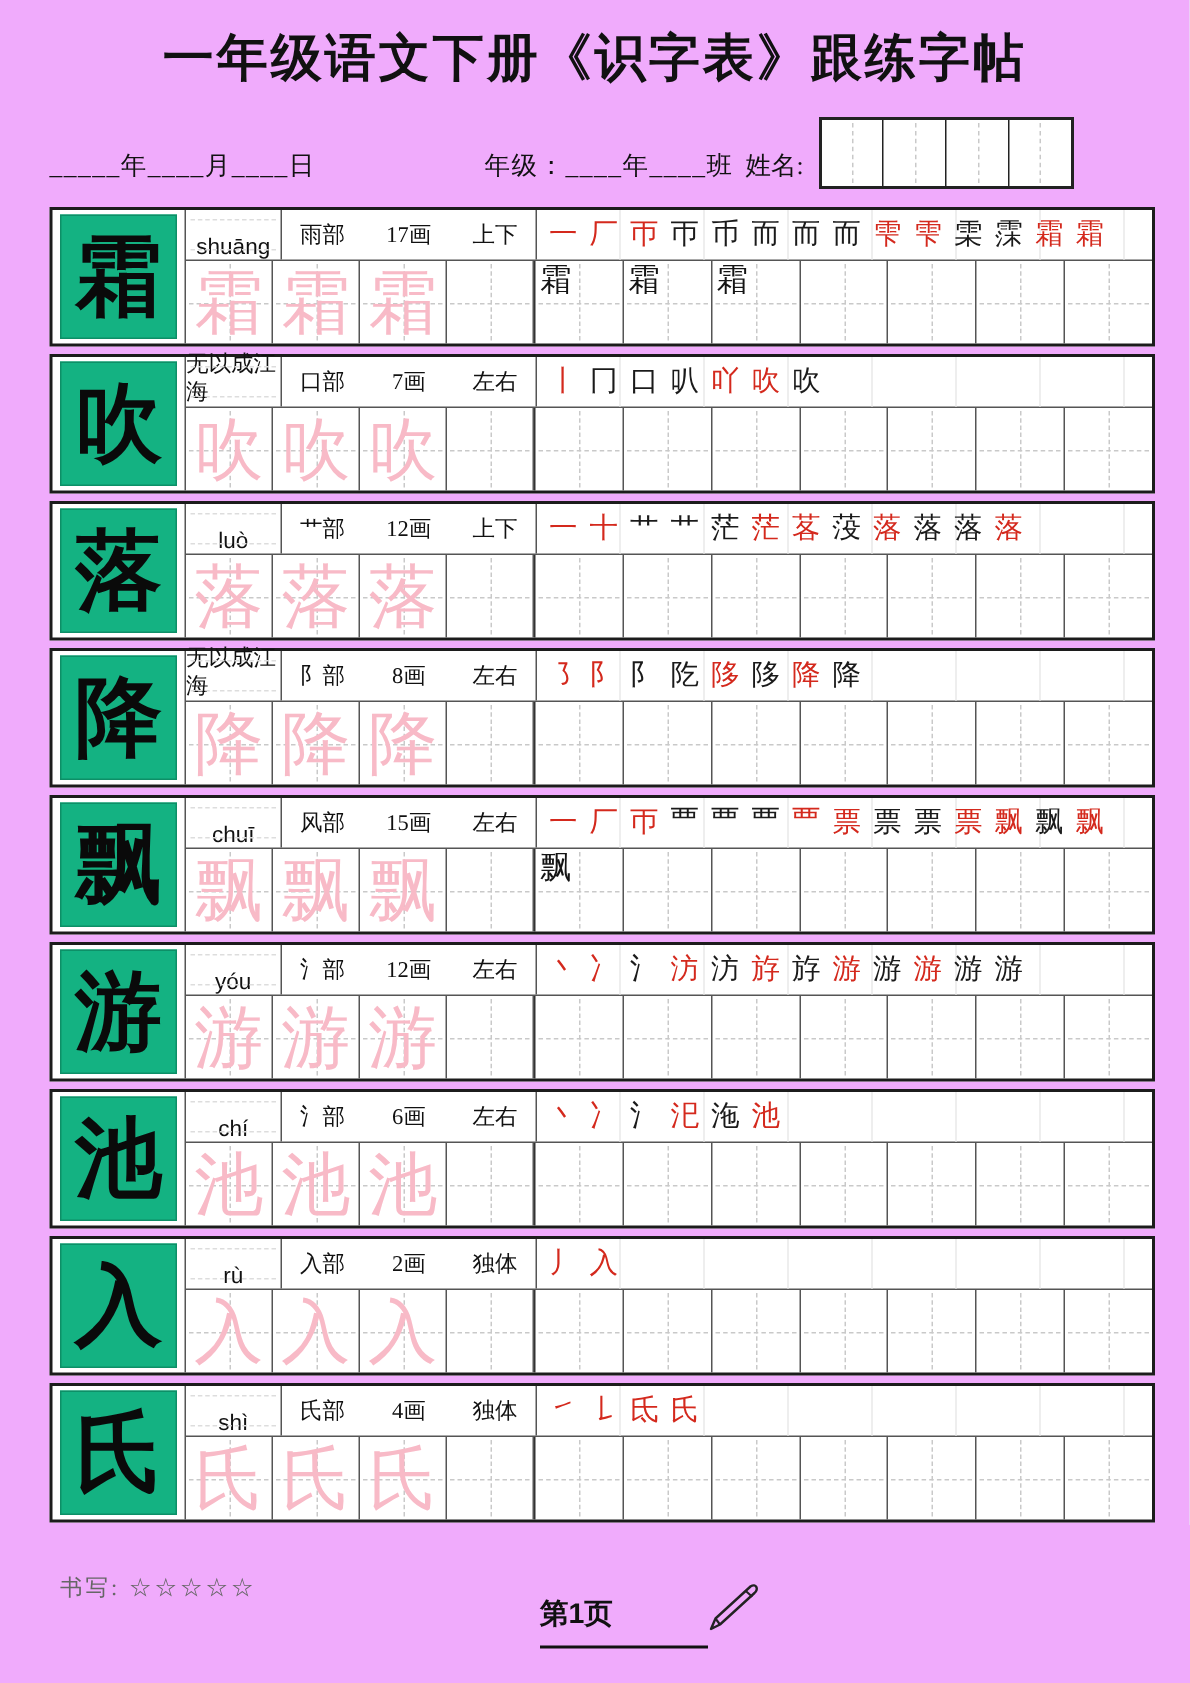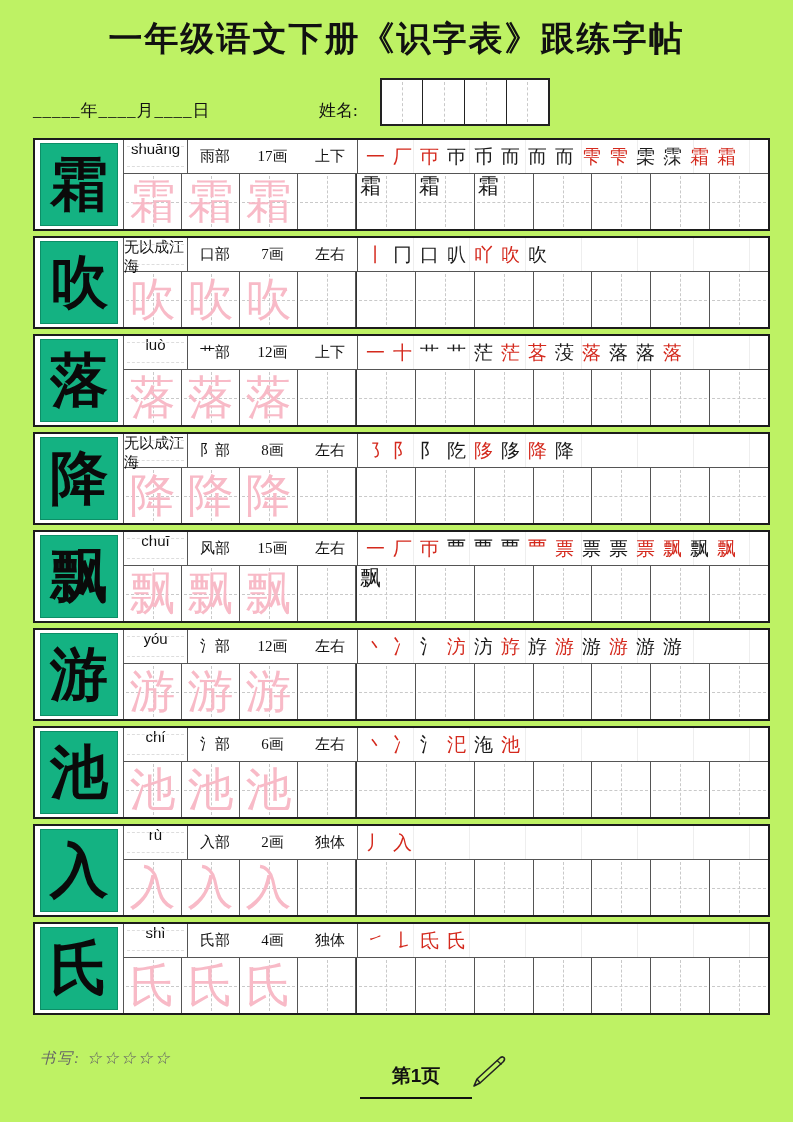--- a/index.html
+++ b/index.html
@@ -2,35 +2,35 @@
 <html style="--green: #14b282; --pink: #f8bac7; --red: #d4291d;"><head>
 <meta charset="utf-8">
 <style>
   :root{
     --green:#14b282; --pink:#f8bac7; --red:#d4291d;
     --line-dark:#1c1c1c; --line-mid:#555; --dash:#c9c9c9;
   }
   *{box-sizing:border-box; margin:0; padding:0;}
   html,body{background:#e9e9ef;}
   .page{
-    width:793px; height:1122px; background:#bef264; margin:0 auto; position:relative;
+    width:793px; height:1122px; background:#f0abfc; margin:0 auto; position:relative;
     font-family:"Liberation Sans", sans-serif; color:#111; overflow:hidden;
   }
   
   .title{
     text-align:center; padding-top:16px; font-size:34px; font-weight:800;
     letter-spacing:2px; font-family:"Liberation Sans", sans-serif;
   }
   .meta-row{
     margin:14px 33px 0 33px; height:50px; display:flex; align-items:flex-end;
-    font-family:"Liberation Serif", serif; font-size:17px;gap:12px;
+    font-family:"Liberation Serif", serif; font-size:17px;
   }
   .date-line{width:250px; padding-bottom:4px; letter-spacing:1px;}
   .grade-line{padding-bottom:4px; margin-left:40px; letter-spacing:1px;}
-  .name-label{padding-bottom:4px; margin-left:24px; margin-right:10px;}
+  .name-label{padding-bottom:4px; margin-left:8px; margin-right:10px;}
   .name-grid{
     display:flex; border:2px solid #222; height:48px; width:170px; background:#fff;
   }
   .name-cell{flex:1; border-right:1.5px solid #222; position:relative;}
   .name-cell:last-child{border-right:none;}
   .name-cell::before{
     content:""; position:absolute; top:2px; bottom:2px; left:50%;
     border-left:1px dashed var(--dash);
   }
   
@@ -46,21 +46,21 @@
     border:1px solid #0d8f67;
   }
   .big-char{
     font-size:58px; line-height:1; color:#0a0a0a;
     font-family:"Liberation Serif", serif; font-weight:600;
   }
   .row-right{flex:1; display:flex; flex-direction:column; min-width:0;}
   .row-top{height:34px; border-bottom:1px solid var(--line-mid); display:flex;}
   .pinyin-cell{
     width:64px; border-right:1px solid var(--line-mid); position:relative;
-    display:flex; align-items:flex-start; justify-content:center; font-size:15px;
+    display:flex; align-items:flex-end; justify-content:center; font-size:15px;
   }
   .pinyin-cell::before, .pinyin-cell::after{
     content:""; position:absolute; left:3px; right:3px; border-top:1px dashed #ddd;
   }
   .pinyin-cell::before{top:6px;}
   .pinyin-cell::after{bottom:6px;}
   .info-cell{
     width:170px; border-right:1px solid var(--line-mid);
     display:flex; align-items:center; justify-content:space-between;
     padding:16px 12px; font-family:"Liberation Serif", serif; font-size:15px;
@@ -91,46 +91,47 @@
   .small-cells{flex:1; display:flex; border-left:1px solid #333; min-width:0;}
   .small-cell{flex:1; border-right:1px solid var(--line-mid); position:relative;}
   .small-cell:last-child{border-right:none;}
   .wrap-char{
     position:absolute; top:1px; left:3px; font-size:21px; color:#141414;
     font-family:"Liberation Serif", serif; z-index:2; line-height:1.1;
   }
   
   .footer{position:relative; margin:34px 40px 0 40px; height:90px;}
   .rating{
-    font-family:"Liberation Serif", serif; font-size:15px; color:#666; letter-spacing:2px;font-style:italic;
+    font-family:"Liberation Serif", serif; font-size:15px; color:#666; letter-spacing:2px;
   }
   .slogan{
     margin-top:16px; font-size:21px; font-weight:800; letter-spacing:1px;
     font-family:"Liberation Sans", sans-serif;
   }
   .page-box{
-    position:absolute; left:320px; top:14px; width:112px; text-align:center;
+    position:absolute; left:320px; top:14px; width:112px; text-align:left;
     border-bottom:2px solid #111; padding-bottom:8px; font-size:19px; font-weight:600;
     font-family:"Liberation Sans", sans-serif;
   }
   .pen-icon{position:absolute; right:-38px; top:-8px;}
   .quote{
     position:absolute; left:505px; top:8px; font-family:"Liberation Serif", serif;
     font-size:15px; line-height:2.1; color:#1e1e1e;
   }
 </style>
 </head>
 <body>
 
 <div class="page">
 
   <div class="title">一年级语文下册《识字表》跟练字帖</div>
 
   <div class="meta-row">
     <div class="date-line">_____年____月____日</div>
+    <div class="grade-line">年级：____年____班</div>
     <div class="name-label">姓名:</div>
     <div class="name-grid">
       <div class="name-cell"></div>
       <div class="name-cell"></div>
       <div class="name-cell"></div>
       <div class="name-cell"></div>
     </div>
   </div>
 
   <div class="rows" id="rows-container">

